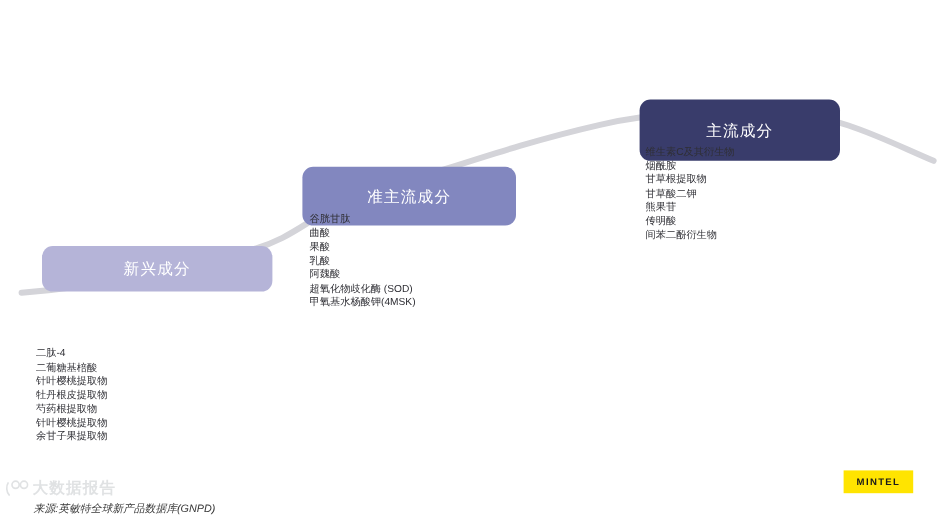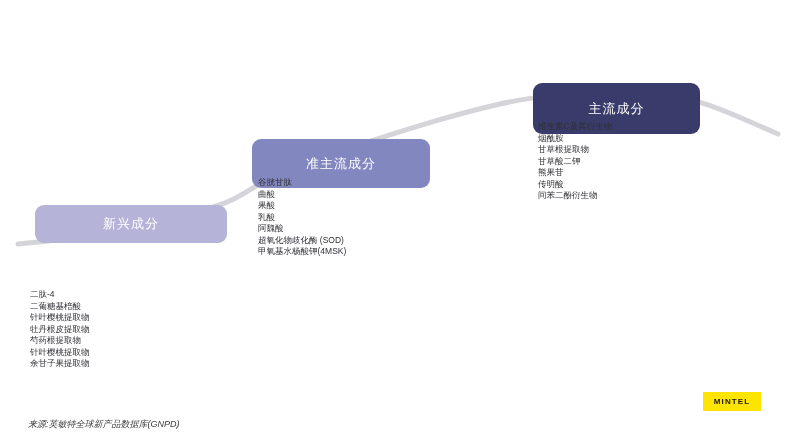--- a/index.html
+++ b/index.html
@@ -131,20 +131,28 @@
       <div>维生素C及其衍生物</div>
       <div>烟酰胺</div>
       <div>甘草根提取物</div>
       <div>甘草酸二钾</div>
       <div>熊果苷</div>
       <div>传明酸</div>
       <div>间苯二酚衍生物</div>
     </div>
   </div>
 
+  <div class="watermark">
+    <svg width="20" height="18" viewBox="0 0 20 18" xmlns="http://www.w3.org/2000/svg">
+      <path d="M3 4 C1 7, 1 12, 4 15" fill="none" stroke="#9aa0a6" stroke-width="1.4"></path>
+      <circle cx="9" cy="6" r="3" fill="none" stroke="#9aa0a6" stroke-width="1.4"></circle>
+      <circle cx="16" cy="6" r="3" fill="none" stroke="#9aa0a6" stroke-width="1.4"></circle>
+    </svg>
+    <span class="wm-text">大数据报告</span>
+  </div>
 
   <div class="footnote">来源:英敏特全球新产品数据库(GNPD)</div>
 
   <div class="mintel-logo">
     <span>MINTEL</span>
   </div>
 
 </div>
 
 </body></html>

